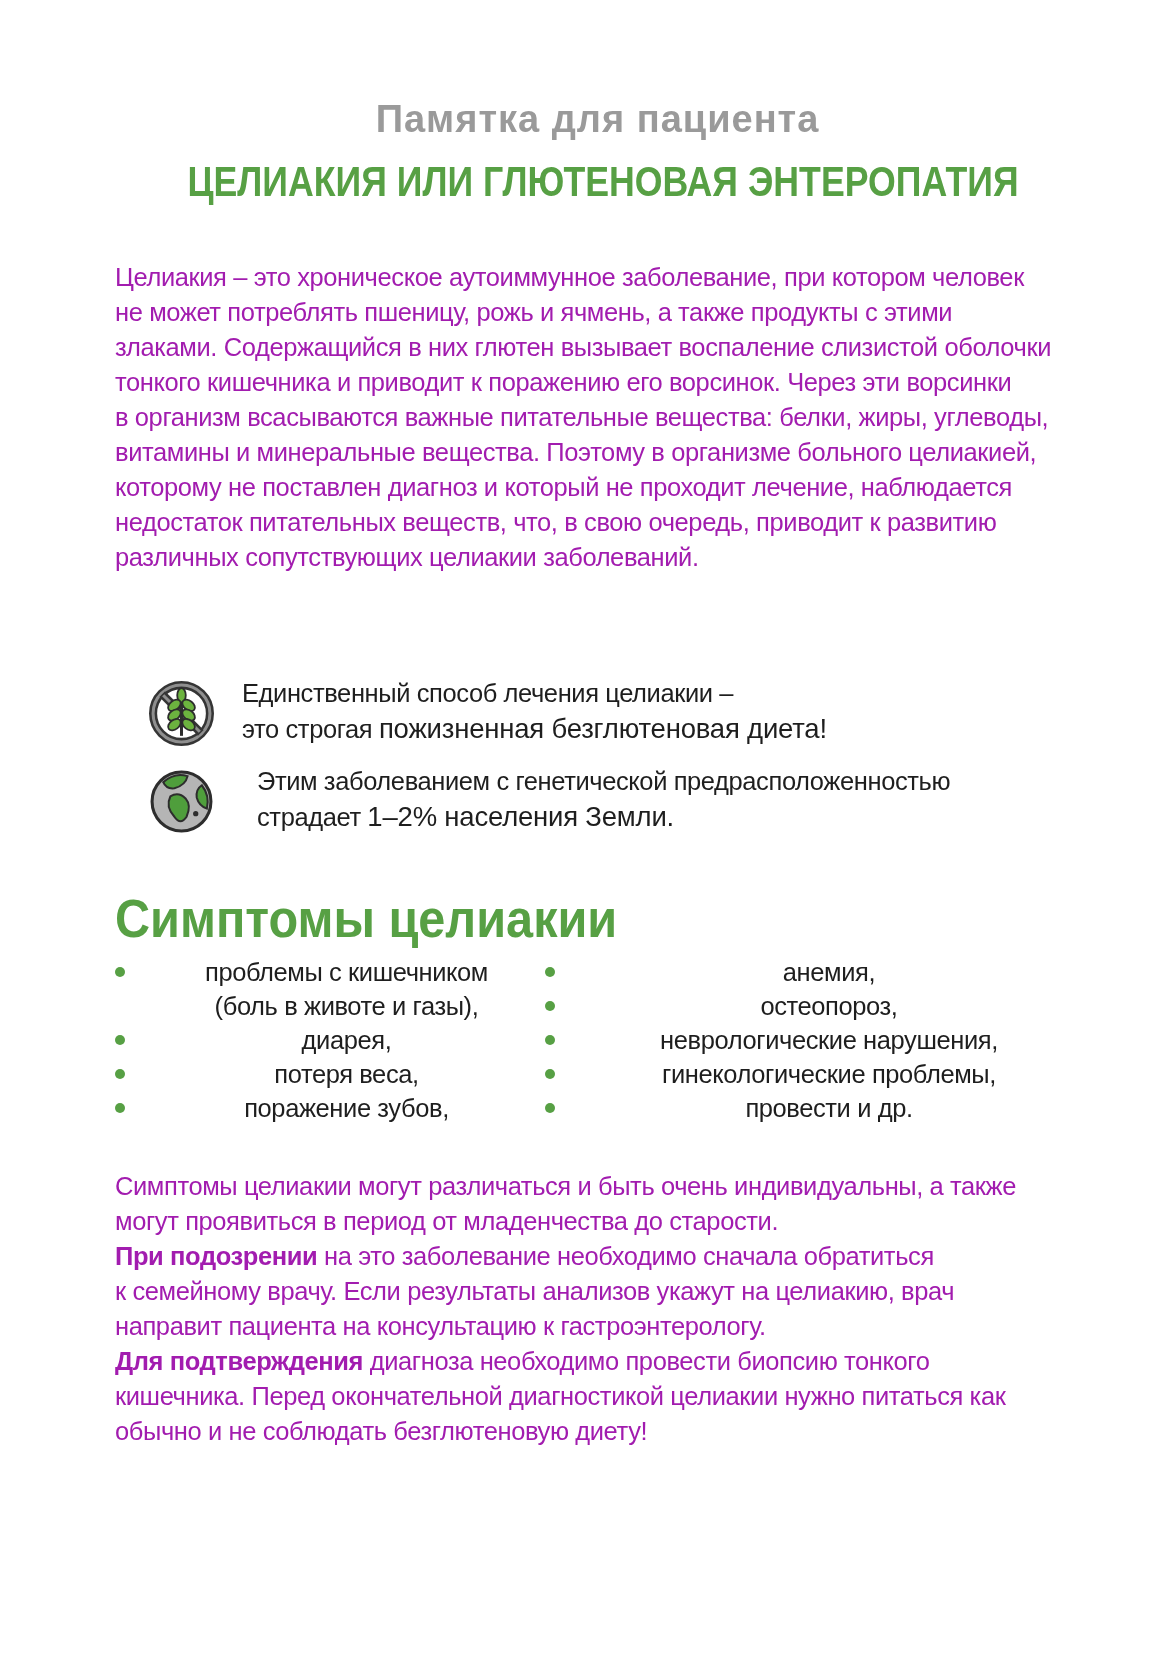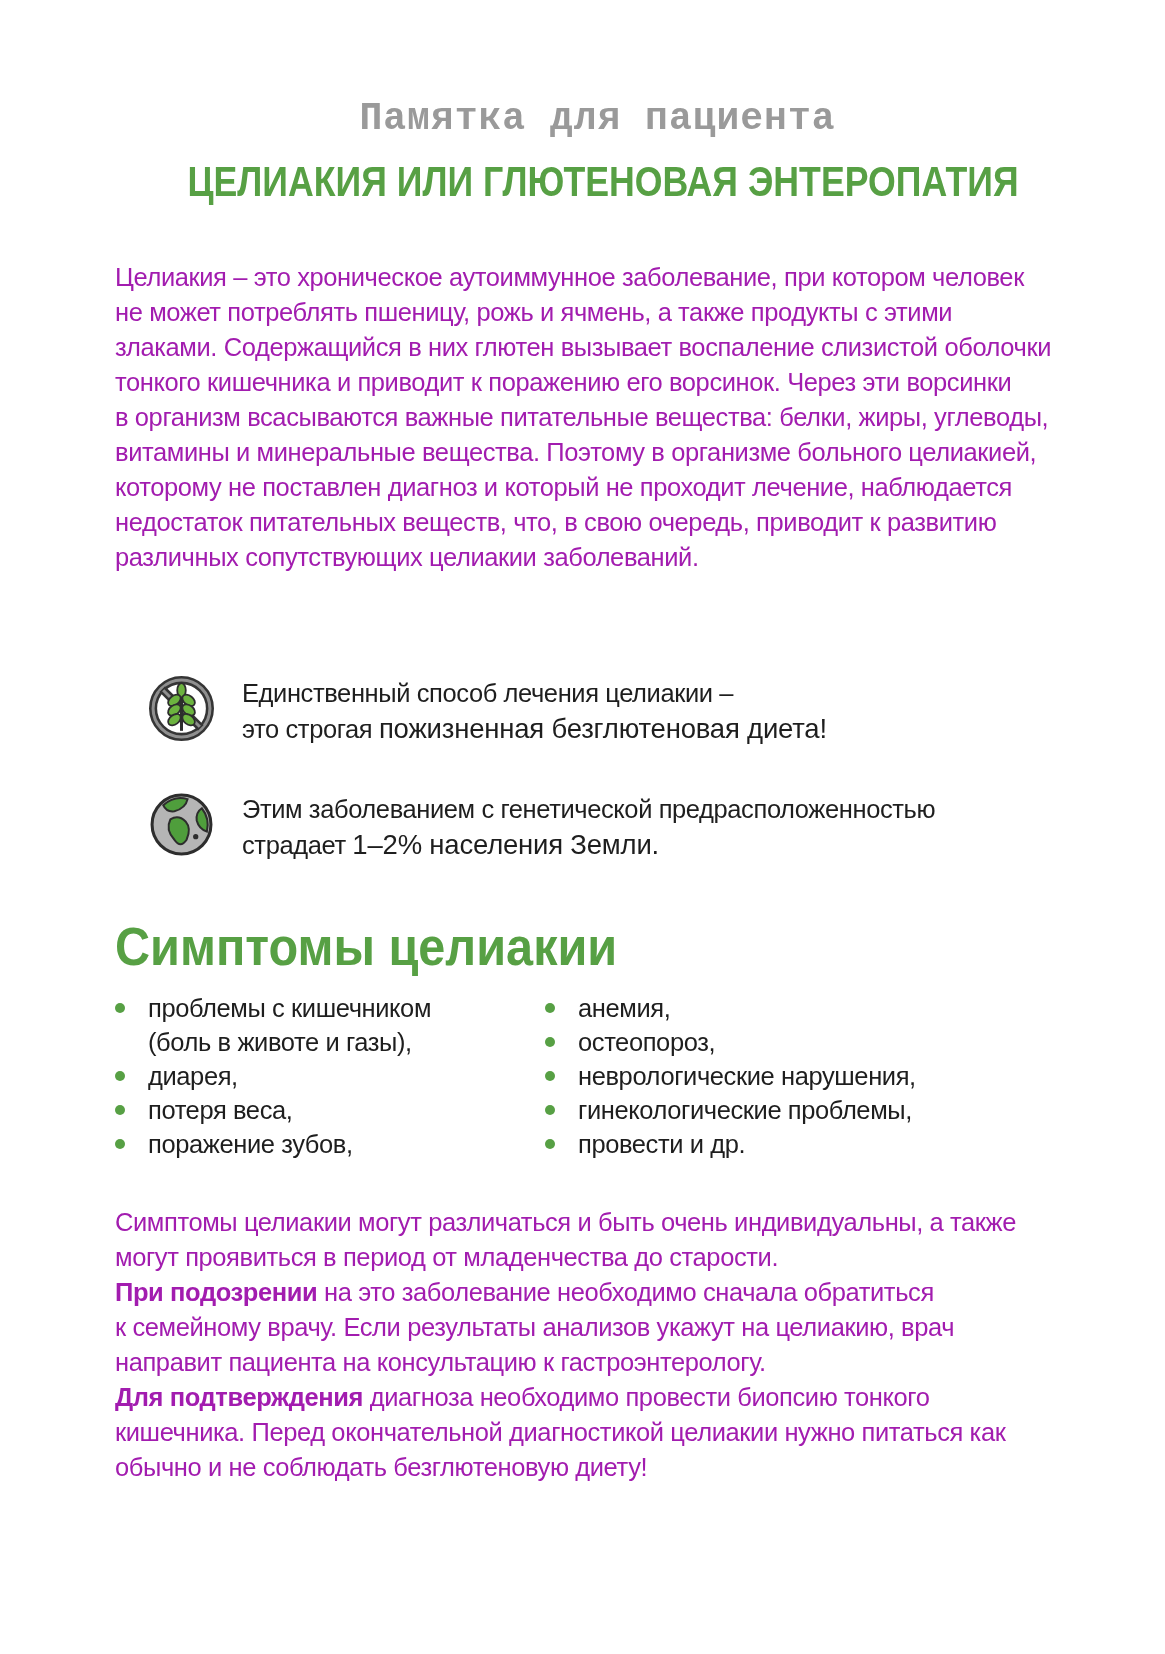--- a/index.html
+++ b/index.html
@@ -17,21 +17,20 @@
   .content { padding: 0 85px 0 115px; }
 
   .doc-title {
     margin-top: 96px;
     text-align: center;
     font-size: 38px;
     line-height: 46px;
     font-weight: bold;
     color: #9a9a9a;
     letter-spacing: 1px;
-    font-family: Liberation Mono, monospace;
   }
   .doc-subtitle {
     margin-top: 14px;
     text-align: center;
     font-size: 42px;
     line-height: 52px;
     font-weight: bold;
     color: #57a044;
     white-space: nowrap;
     transform: scaleX(0.85);
@@ -43,45 +42,46 @@
     line-height: 35px;
     letter-spacing: -0.4px;
     color: #a21caf;
     white-space: pre-line;
     max-width: 965px;
   }
   .intro { margin-top: 52px; }
 
   .callout {
     display: flex;
-    align-items: flex-start;
+    align-items: flex-end;
     margin-left: 33px;
   }
   .callout-1 { margin-top: 100px; }
-  .callout-2 { margin-top: 44px; }
+  .callout-2 { margin-top: 16px; gap: 15px; }
   .callout-icon { flex: 0 0 67px; width: 67px; height: 67px; margin-right: 27px; }
   .callout-icon svg { display: block; width: 67px; height: 67px; }
   .callout-text { font-size: 25.5px; line-height: 36px; letter-spacing: -0.4px; }
   .callout-text .bold-big { font-weight: normal; font-size: 27.5px; letter-spacing: -0.2px; }
 
   .section-heading {
     margin-top: 54px;
     font-size: 54px;
     line-height: 58px;
     font-weight: bold;
     color: #57a044;
     white-space: nowrap;
     transform: scaleX(0.9);
     transform-origin: 0 50%;
   }
 
   .symptoms-grid {
-    margin-top: 16px;
+    margin-top: 8px;
     display: grid;
     grid-template-columns: 430px auto;
+    text-align: center;
   }
   .symptoms-grid ul { list-style: none; }
   .symptoms-grid li {
     position: relative;
     padding-left: 33px;
     font-size: 25.5px;
     line-height: 34px;
     letter-spacing: -0.4px;
     white-space: pre-line;
   }

